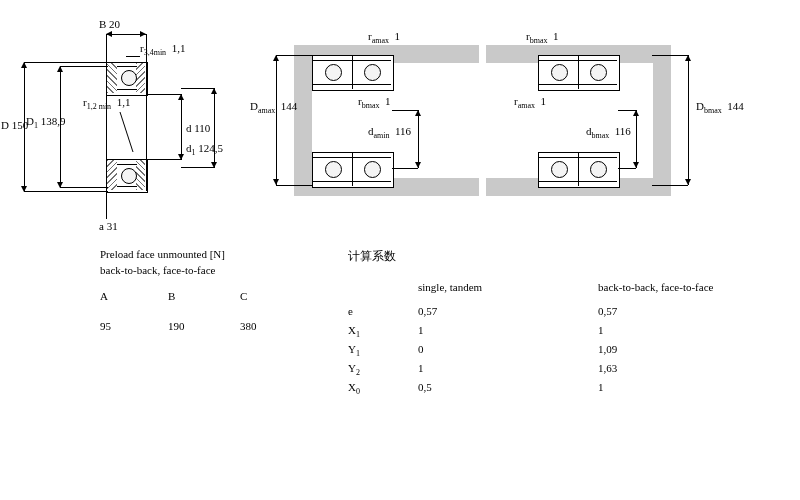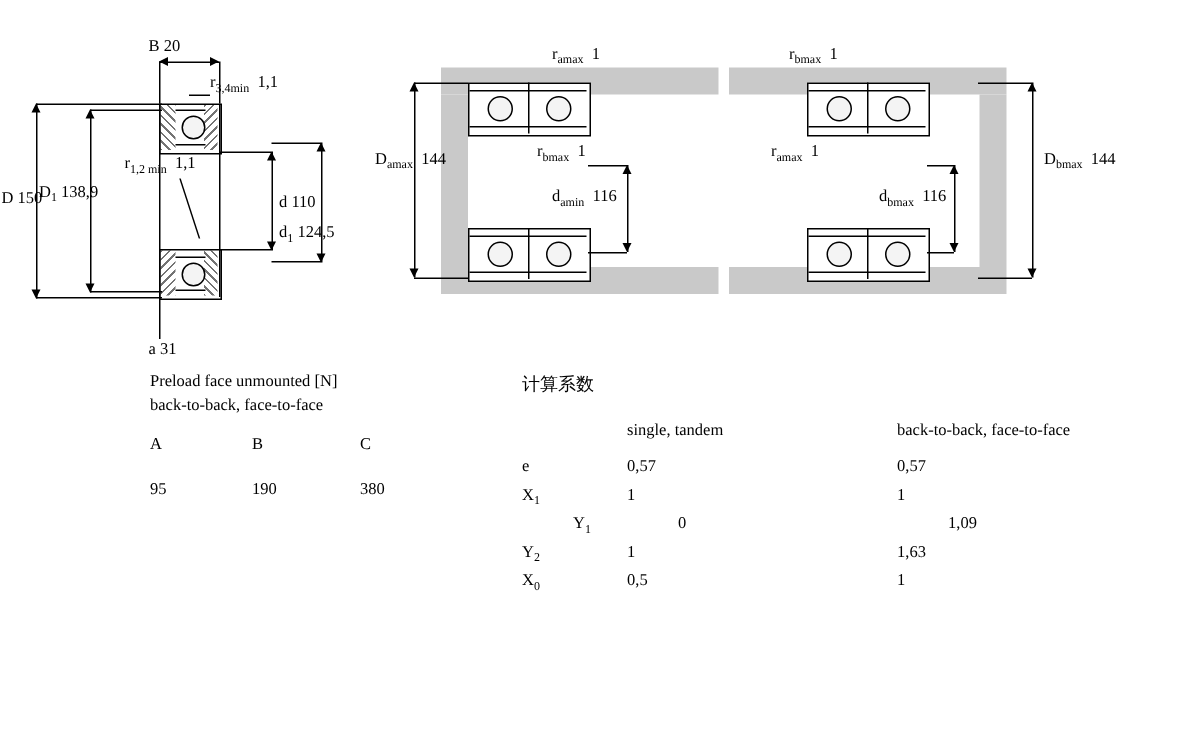--- a/index.html
+++ b/index.html
@@ -28,21 +28,21 @@
 
   
   .grayband{position:absolute;background:#c9c9c9;}
   .ball{position:absolute;border:1px solid #000;border-radius:50%;background:#f4f4f4;}
   .outline{position:absolute;border:1px solid #000;background:#fff;}
   .cell{font-size:11px;white-space:nowrap;}
 </style>
 </head>
 <body>
 
-<div class="abs" style="left:0;top:11px;width:255px;height:240px;">
+<div class="abs" style="left:0;top:4px;width:255px;height:240px;">
 
   <div class="hline" style="left:106px;top:30px;width:40px;"></div>
   <div class="arrL" style="left:106px;top:27px;"></div>
   <div class="arrR" style="left:140px;top:27px;"></div>
   <div class="vline" style="left:106px;top:30px;height:28px;"></div>
   <div class="vline" style="left:146px;top:30px;height:28px;"></div>
   <div class="abs lbl" style="left:99px;top:14px;">
      <span>B</span>&nbsp;<span>20</span>
   </div>
 
@@ -232,21 +232,21 @@
       <div class="abs" style="position: relative; height: 19px;">
         <span class="cell abs" style="left: 0px;">e</span>
         <span class="cell abs" style="left: 70px;">0,57</span>
         <span class="cell abs" style="left: 250px;">0,57</span>
       </div>
       <div class="abs" style="position: relative; height: 19px;">
         <span class="cell abs" style="left: 0px;">X<sub style="font-size:8px;">1</sub></span>
         <span class="cell abs" style="left: 70px;">1</span>
         <span class="cell abs" style="left: 250px;">1</span>
       </div>
-      <div class="abs" style="position: relative; height: 19px; margin-left: 34px;">
+      <div class="abs" style="position: relative; height: 19px;">
         <span class="cell abs" style="left: 0px;">Y<sub style="font-size:8px;">1</sub></span>
         <span class="cell abs" style="left: 70px;">0</span>
         <span class="cell abs" style="left: 250px;">1,09</span>
       </div>
       <div class="abs" style="position: relative; height: 19px;">
         <span class="cell abs" style="left: 0px;">Y<sub style="font-size:8px;">2</sub></span>
         <span class="cell abs" style="left: 70px;">1</span>
         <span class="cell abs" style="left: 250px;">1,63</span>
       </div>
       <div class="abs" style="position: relative; height: 19px;">

